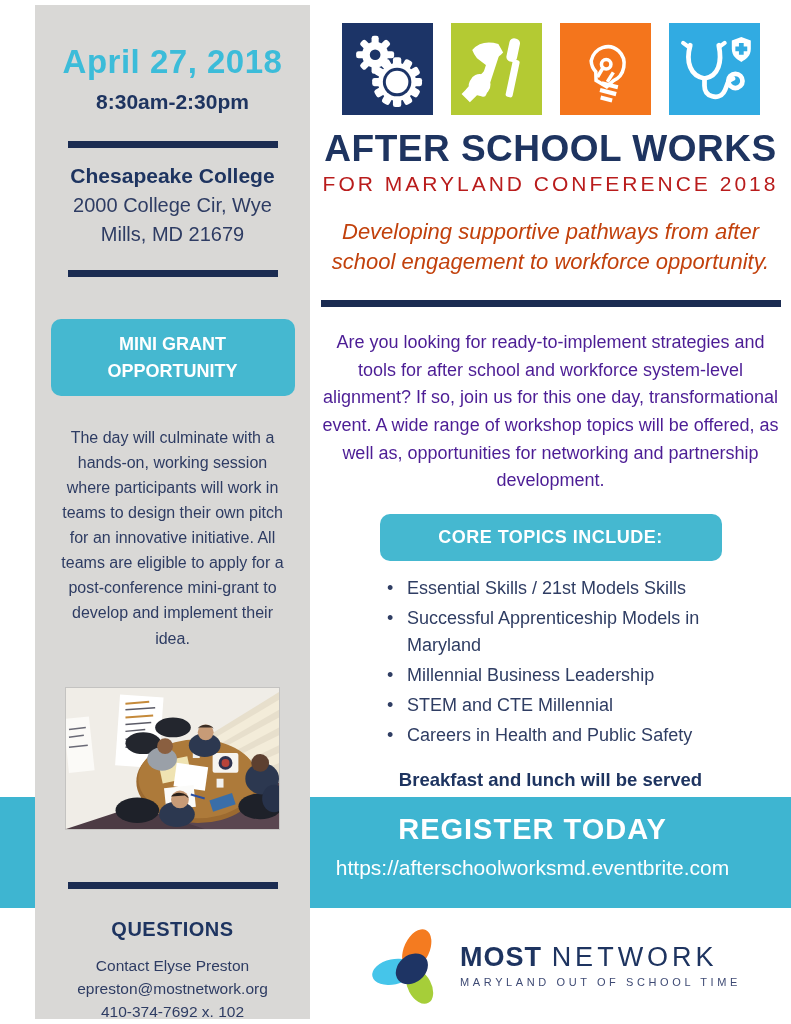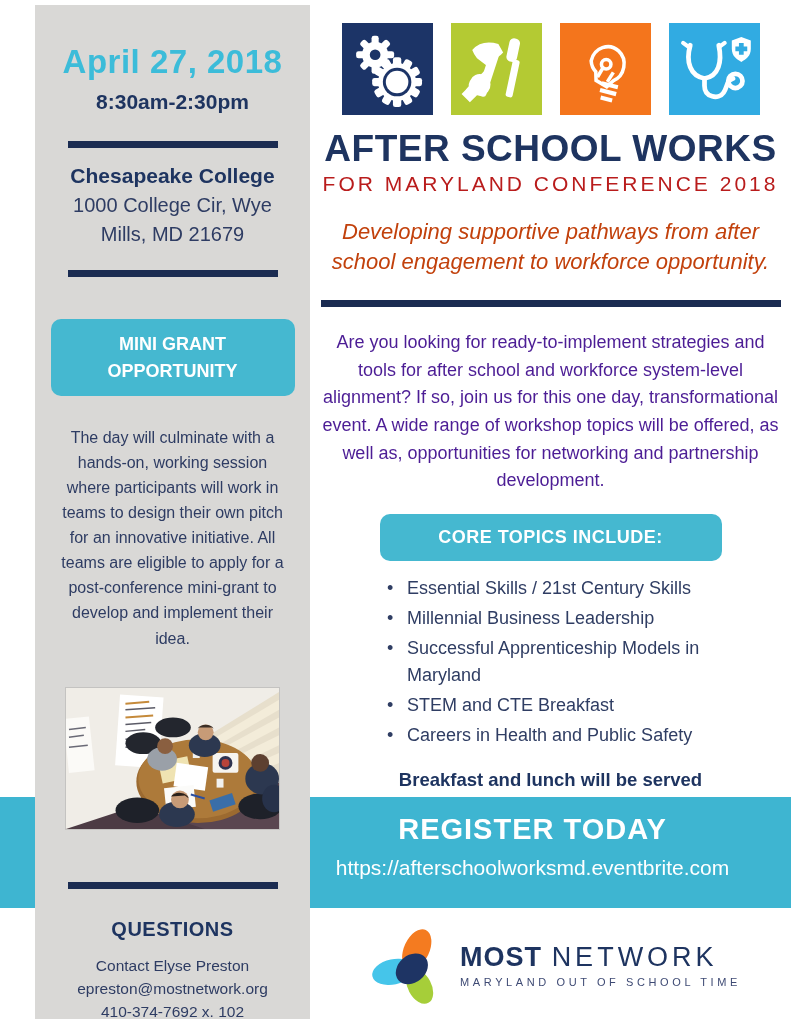--- a/index.html
+++ b/index.html
@@ -66,21 +66,21 @@
 <div class="page">
 
   <div class="teal-band"></div>
 
   <div class="left-rail">
     <div class="date-heading">April 27, 2018</div>
     <div class="time-text">8:30am-2:30pm</div>
     <div class="bar bar-1"></div>
     <div class="venue-block">
       <div class="venue-name">Chesapeake College</div>
-      <div>1000 College Cir, Wye</div>
+      <div>2000 College Cir, Wye</div>
       <div>Mills, MD 21679</div>
     </div>
     <div class="bar bar-2"></div>
 
     <button class="mini-grant-badge">MINI GRANT OPPORTUNITY</button>
 
     <div class="mini-grant-description">The day will culminate with a hands-on, working session where participants will work in teams to design their own pitch for an innovative initiative. All teams are eligible to apply for a post-conference mini-grant to develop and implement their idea.</div>
 
     <svg class="meeting-photo" viewBox="0 0 215 143" preserveAspectRatio="none">
       <rect x="0" y="0" width="215" height="143" fill="#f0ede7"></rect>
@@ -233,24 +233,24 @@
     <div class="conference-title">AFTER SCHOOL WORKS</div>
     <div class="conference-subtitle">FOR MARYLAND CONFERENCE 2018</div>
     <div class="tagline">Developing supportive pathways from after school engagement to workforce opportunity.</div>
     <div class="divider"></div>
 
     <div class="intro-paragraph">Are you looking for ready-to-implement strategies and tools for after school and workforce system-level alignment? If so, join us for this one day, transformational event.  A wide range of workshop topics will be offered, as well as, opportunities for networking and partnership development.</div>
 
     <button class="core-topics-badge">CORE TOPICS INCLUDE:</button>
 
     <ul class="topics-list">
-      <li>Essential Skills / 21st Century Skills</li>
+      <li>Essential Skills / 21st Models Skills</li>
+      <li>Successful Apprenticeship Models in Maryland</li>
       <li>Millennial Business Leadership</li>
-      <li>Successful Apprenticeship Models in Maryland</li>
-      <li>STEM and CTE Breakfast</li>
+      <li>STEM and CTE Millennial</li>
       <li>Careers in Health and Public Safety</li>
     </ul>
 
     <div class="meals-note">Breakfast and lunch will be served</div>
   </div>
 
   <div class="register-content">
     <div class="register-heading">REGISTER TODAY</div>
     <a class="register-url" href="#">https://afterschoolworksmd.eventbrite.com</a>
   </div>

